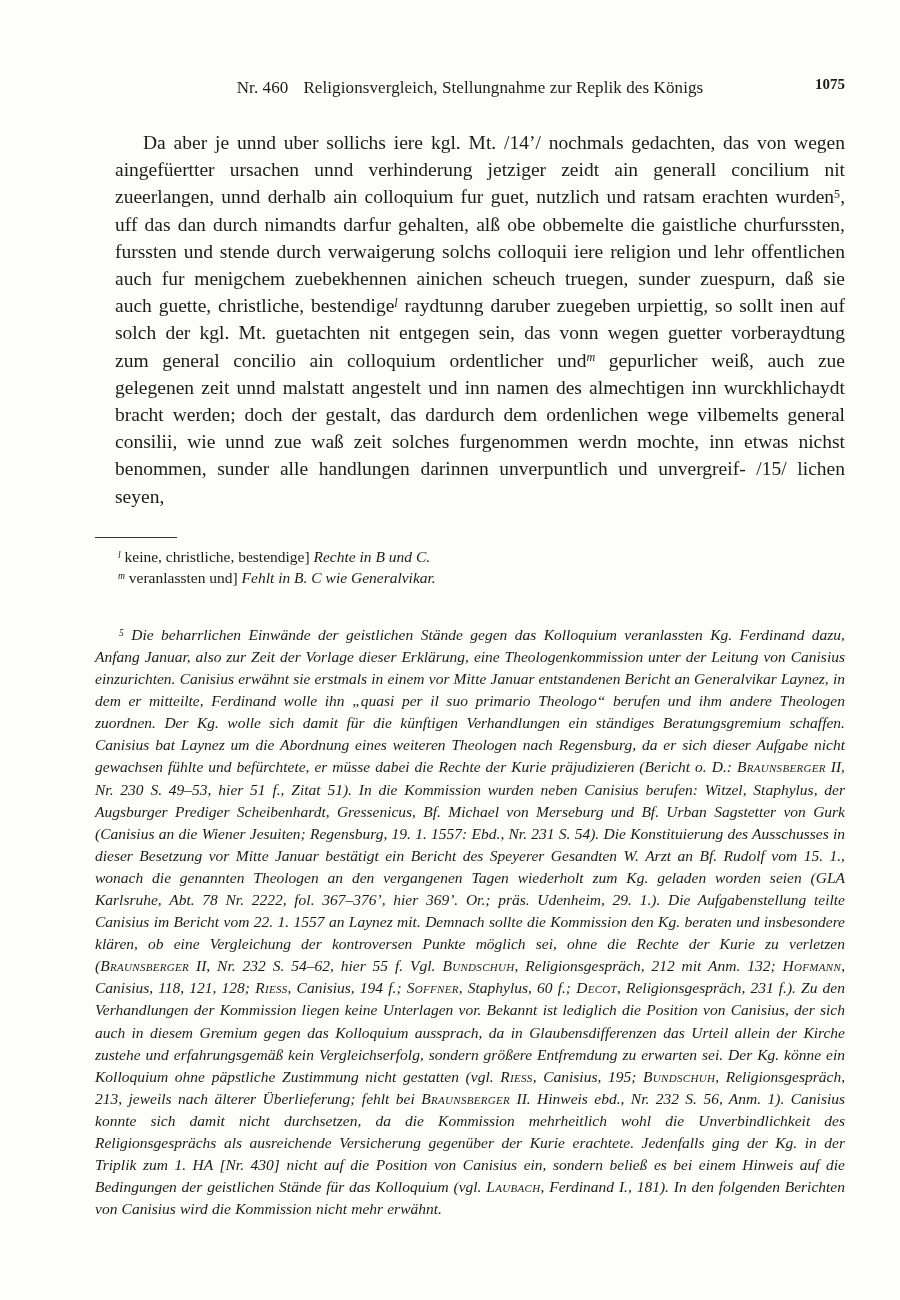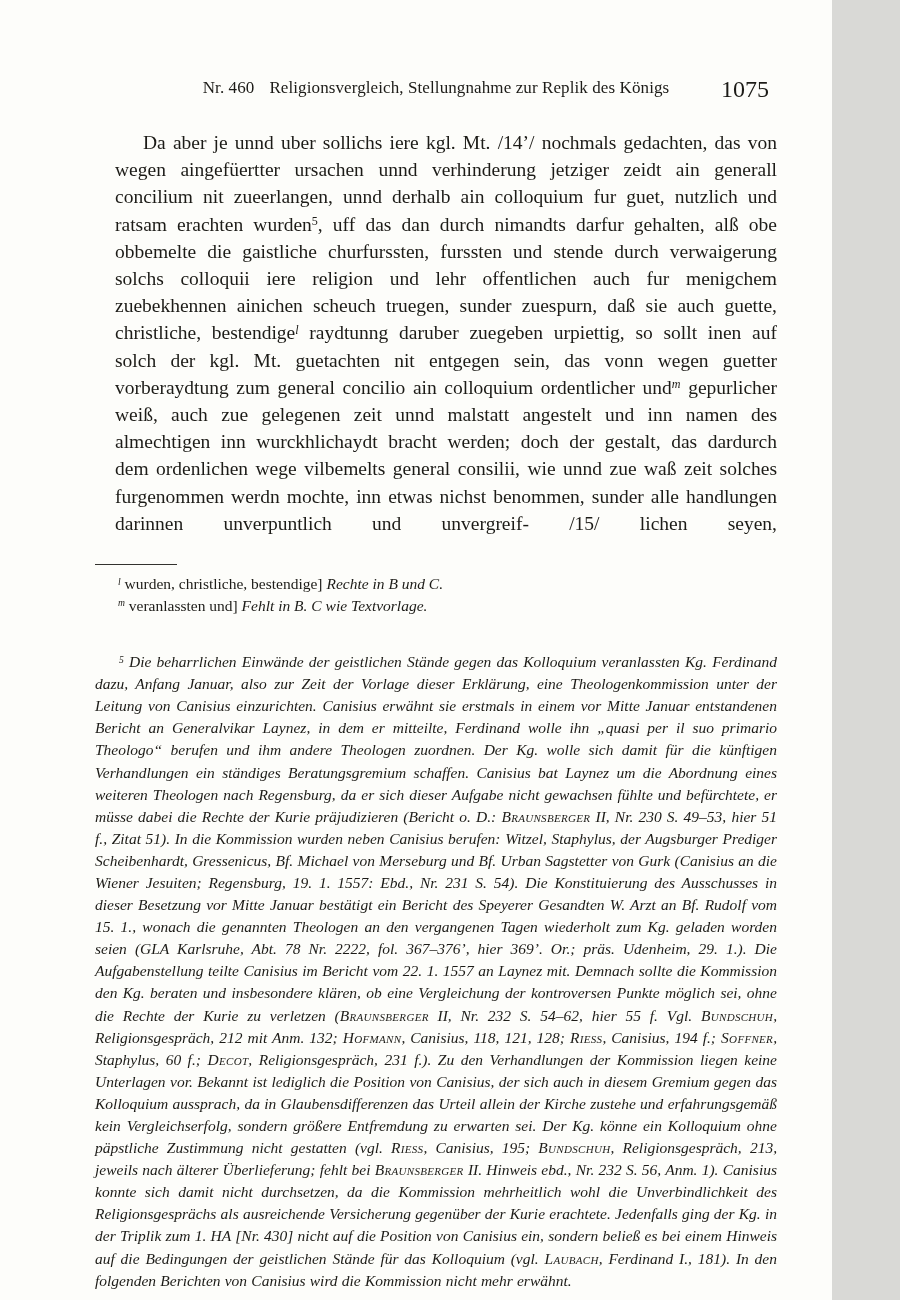--- a/index.html
+++ b/index.html
@@ -2,42 +2,43 @@
 <html><head>
 <meta charset="utf-8">
 <title>Nr. 460 — 1075</title>
 <style>
   * { margin: 0; padding: 0; box-sizing: border-box; }
   html, body { width: 900px; }
   body { background: #d9d9d6; font-family: "Liberation Serif", serif; }
 
   .page {
     position: relative;
-    width: 832px;
+    width: 900px;
     height: 1300px;
     background: #fdfdfa;
     color: #1c1b17;
     overflow: hidden;
     padding: 78px 55px 36px 95px;
   }
 
   
   .page-header { position: relative; height: 26px; }
   .running-title {
     text-align: center;
     font-size: 17px;
     letter-spacing: 0.1px;
     white-space: nowrap;
   }
   .doc-number { margin-right: 15px; }
   .page-number {
     position: absolute;
-    right: 8px;
+    right: 0;
     top: -2px;
-    font-size: 24px;
+    font-size: 15px;
+    font-weight: bold;
   }
 
   
   .body-text { margin-top: 25px; margin-left: 20px; }
   .body-paragraph {
     font-size: 19.5px;
     line-height: 27.2px;
     text-align: justify;
     text-align-last: justify;
     text-indent: 28px;
@@ -91,21 +92,21 @@
     </div>
     <span class="page-number">1075</span>
   </header>
 
   <main class="body-text">
     <p class="body-paragraph"><span class="seg-text">Da aber je unnd uber sollichs iere kgl. Mt. /14’/ nochmals gedachten, das von wegen aingefüertter ursachen unnd verhinderung jetziger zeidt ain generall concilium nit zueerlangen, unnd derhalb ain colloquium fur guet, nutzlich und ratsam erachten wurden</span><sup class="seg-sup">5</sup><span class="seg-text">, uff das dan durch nimandts darfur gehalten, alß obe obbemelte die gaistliche churfurssten, furssten und stende durch verwaigerung solchs colloquii iere religion und lehr offentlichen auch fur menigchem zuebekhennen ainichen scheuch truegen, sunder zuespurn, daß sie auch guette, christliche, bestendige</span><sup class="seg-sup" style="font-style: italic;">l</sup><span class="seg-text"> raydtunng daruber zuegeben urpiettig, so sollt inen auf solch der kgl. Mt. guetachten nit entgegen sein, das vonn wegen guetter vorberaydtung zum general concilio ain colloquium ordentlicher und</span><sup class="seg-sup" style="font-style: italic;">m</sup><span class="seg-text"> gepurlicher weiß, auch zue gelegenen zeit unnd malstatt angestelt und inn namen des almechtigen inn wurckhlichaydt bracht werden; doch der gestalt, das dardurch dem ordenlichen wege vilbemelts general consilii, wie unnd zue waß zeit solches furgenommen werdn mochte, inn etwas nichst benommen, sunder alle handlungen darinnen unverpuntlich und unvergreif- /15/ lichen seyen,</span></p>
   </main>
 
   <section class="apparatus">
     <hr class="apparatus-rule">
-    <p class="apparatus-note"><sup class="seg-sup" style="font-style: italic;">l</sup><span class="seg-text"> wurden, christliche, bestendige] </span><span class="seg-italic">Rechte in B und C.</span></p>
-    <p class="apparatus-note"><sup class="seg-sup" style="font-style: italic;">m</sup><span class="seg-text"> veranlassten und] </span><span class="seg-italic">Fehlt in B. C wie Textvorlage.</span></p>
+    <p class="apparatus-note"><sup class="seg-sup" style="font-style: italic;">l</sup><span class="seg-text"> keine, christliche, bestendige] </span><span class="seg-italic">Rechte in B und C.</span></p>
+    <p class="apparatus-note"><sup class="seg-sup" style="font-style: italic;">m</sup><span class="seg-text"> veranlassten und] </span><span class="seg-italic">Fehlt in B. C wie Generalvikar.</span></p>
   </section>
 
   <section class="footnotes">
     <p class="footnote"><sup class="seg-sup">5</sup><span class="seg-text"> Die beharrlichen Einwände der geistlichen Stände gegen das Kolloquium veranlassten Kg. Ferdinand dazu, Anfang Januar, also zur Zeit der Vorlage dieser Erklärung, eine Theologenkommission unter der Leitung von Canisius einzurichten. Canisius erwähnt sie erstmals in einem vor Mitte Januar entstandenen Bericht an Generalvikar Laynez, in dem er mitteilte, Ferdinand wolle ihn „quasi per il suo primario Theologo“ berufen und ihm andere Theologen zuordnen. Der Kg. wolle sich damit für die künftigen Verhandlungen ein ständiges Beratungsgremium schaffen. Canisius bat Laynez um die Abordnung eines weiteren Theologen nach Regensburg, da er sich dieser Aufgabe nicht gewachsen fühlte und befürchtete, er müsse dabei die Rechte der Kurie präjudizieren (Bericht o. D.: </span><span class="seg-smallcaps">Braunsberger</span><span class="seg-text"> II, Nr. 230 S. 49–53, hier 51 f., Zitat 51). In die Kommission wurden neben Canisius berufen: Witzel, Staphylus, der Augsburger Prediger Scheibenhardt, Gressenicus, Bf. Michael von Merseburg und Bf. Urban Sagstetter von Gurk (Canisius an die Wiener Jesuiten; Regensburg, 19. 1. 1557: Ebd., Nr. 231 S. 54). Die Konstituierung des Ausschusses in dieser Besetzung vor Mitte Januar bestätigt ein Bericht des Speyerer Gesandten W. Arzt an Bf. Rudolf vom 15. 1., wonach die genannten Theologen an den vergangenen Tagen wiederholt zum Kg. geladen worden seien (GLA Karlsruhe, Abt. 78 Nr. 2222, fol. 367–376’, hier 369’. Or.; präs. Udenheim, 29. 1.). Die Aufgabenstellung teilte Canisius im Bericht vom 22. 1. 1557 an Laynez mit. Demnach sollte die Kommission den Kg. beraten und insbesondere klären, ob eine Vergleichung der kontroversen Punkte möglich sei, ohne die Rechte der Kurie zu verletzen (</span><span class="seg-smallcaps">Braunsberger</span><span class="seg-text"> II, Nr. 232 S. 54–62, hier 55 f. Vgl. </span><span class="seg-smallcaps">Bundschuh</span><span class="seg-text">, Religionsgespräch, 212 mit Anm. 132; </span><span class="seg-smallcaps">Hofmann</span><span class="seg-text">, Canisius, 118, 121, 128; </span><span class="seg-smallcaps">Riess</span><span class="seg-text">, Canisius, 194 f.; </span><span class="seg-smallcaps">Soffner</span><span class="seg-text">, Staphylus, 60 f.; </span><span class="seg-smallcaps">Decot</span><span class="seg-text">, Religionsgespräch, 231 f.). Zu den Verhandlungen der Kommission liegen keine Unterlagen vor. Bekannt ist lediglich die Position von Canisius, der sich auch in diesem Gremium gegen das Kolloquium aussprach, da in Glaubensdifferenzen das Urteil allein der Kirche zustehe und erfahrungsgemäß kein Vergleichserfolg, sondern größere Entfremdung zu erwarten sei. Der Kg. könne ein Kolloquium ohne päpstliche Zustimmung nicht gestatten (vgl. </span><span class="seg-smallcaps">Riess</span><span class="seg-text">, Canisius, 195; </span><span class="seg-smallcaps">Bundschuh</span><span class="seg-text">, Religionsgespräch, 213, jeweils nach älterer Überlieferung; fehlt bei </span><span class="seg-smallcaps">Braunsberger</span><span class="seg-text"> II. Hinweis ebd., Nr. 232 S. 56, Anm. 1). Canisius konnte sich damit nicht durchsetzen, da die Kommission mehrheitlich wohl die Unverbindlichkeit des Religionsgesprächs als ausreichende Versicherung gegenüber der Kurie erachtete. Jedenfalls ging der Kg. in der Triplik zum 1. HA [Nr. 430] nicht auf die Position von Canisius ein, sondern beließ es bei einem Hinweis auf die Bedingungen der geistlichen Stände für das Kolloquium (vgl. </span><span class="seg-smallcaps">Laubach</span><span class="seg-text">, Ferdinand I., 181). In den folgenden Berichten von Canisius wird die Kommission nicht mehr erwähnt.</span></p>
   </section>
 
 </div>
 
 </body></html>

